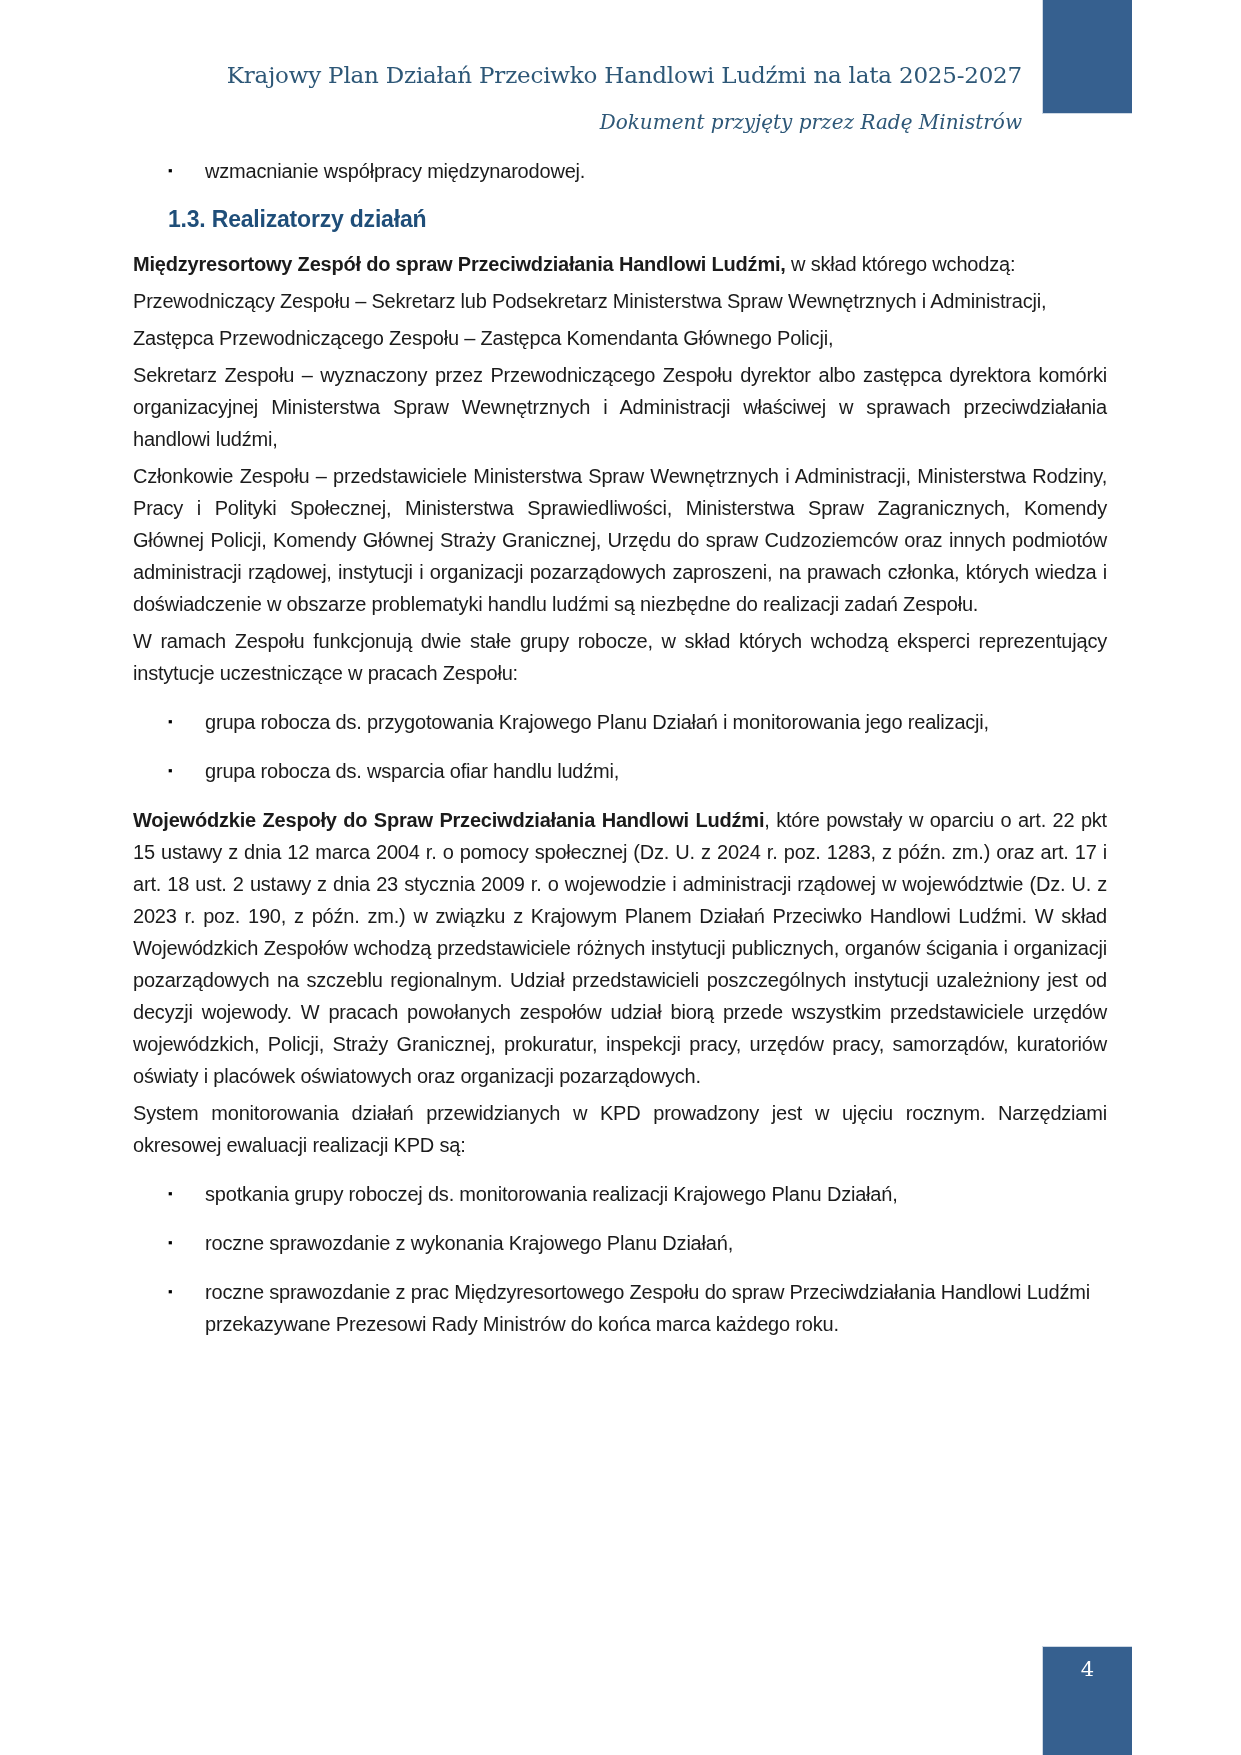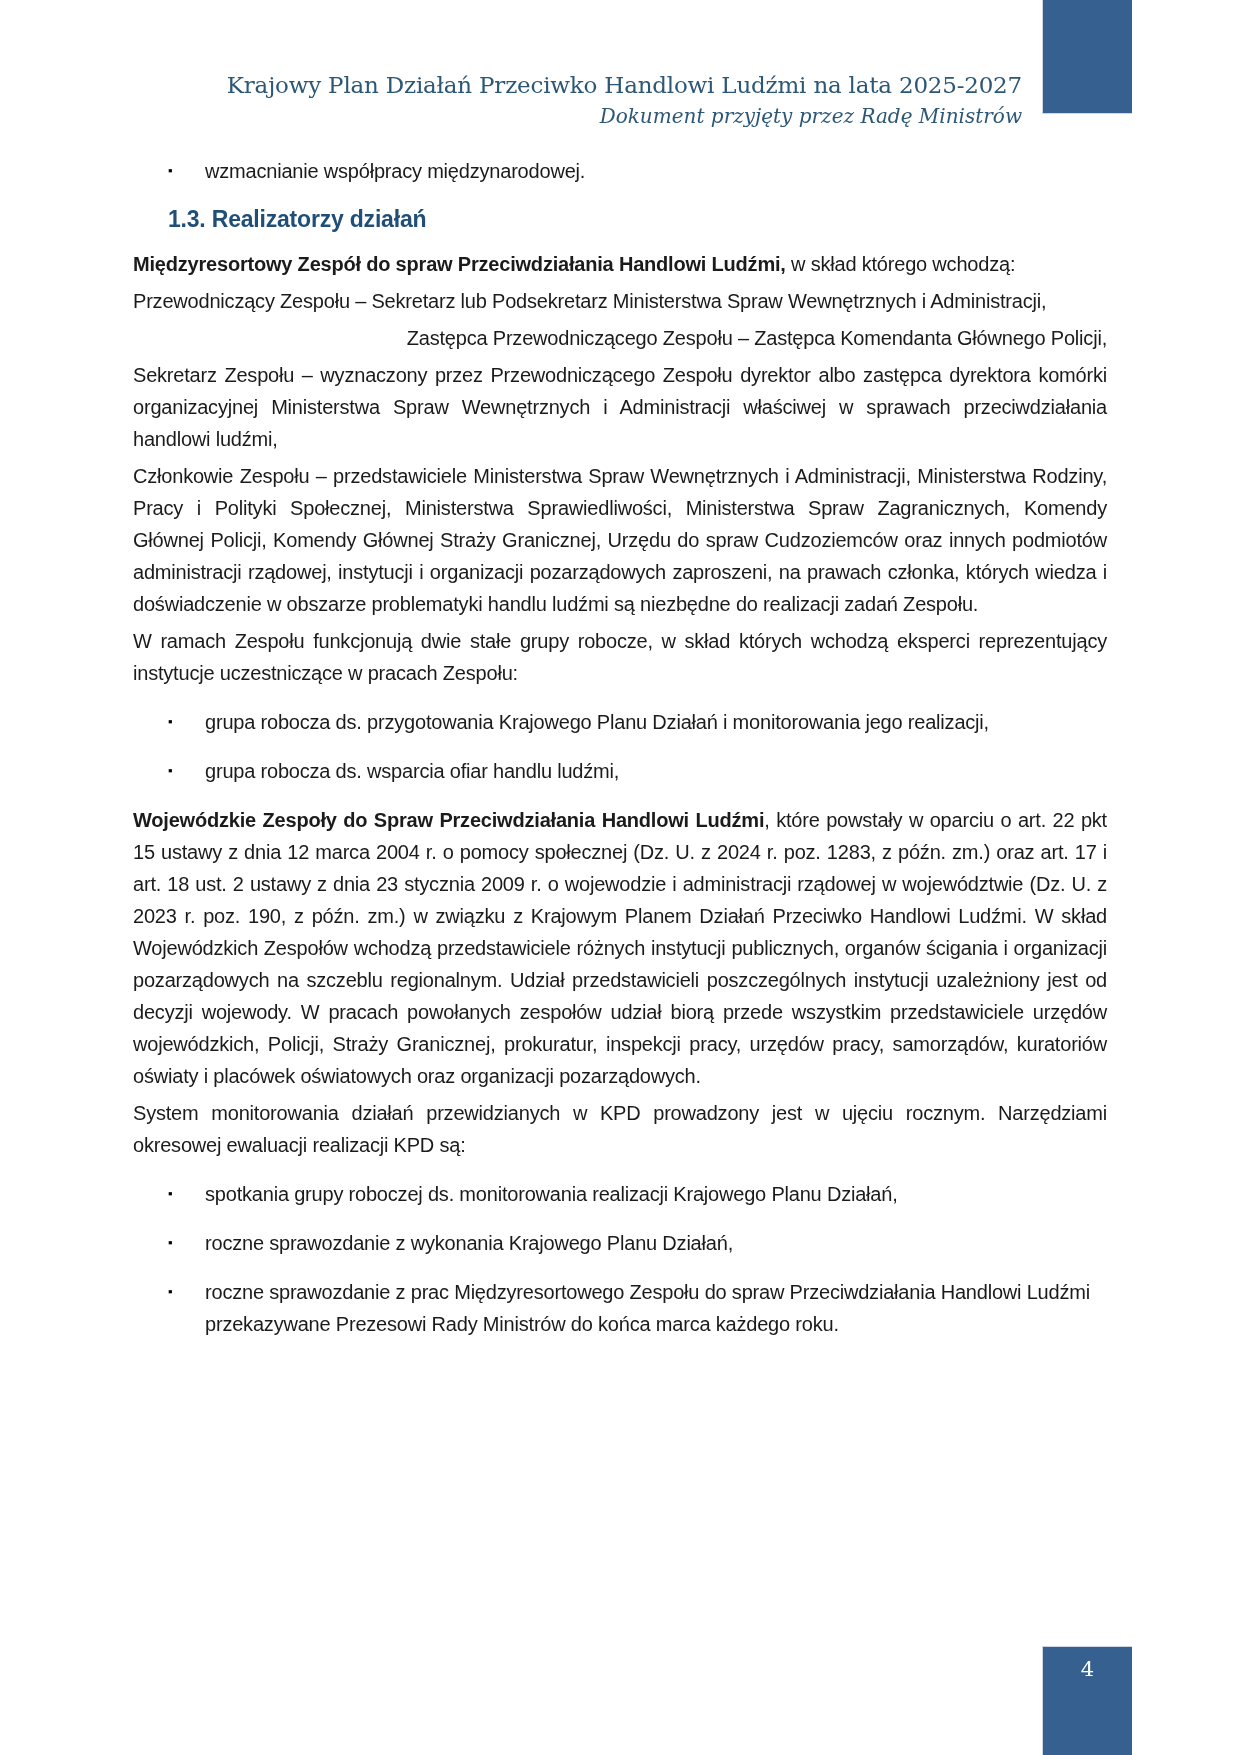--- a/index.html
+++ b/index.html
@@ -23,29 +23,29 @@
     position:absolute;left:1042px;top:0;width:89px;height:113px;
     background:var(--accent_blue);
     border-left:1px solid #cdd8e4;border-bottom:1px solid #cdd8e4;
   }
   .doc-header{
     position:absolute;left:133px;top:60px;width:889px;
     text-align:right;
     font-family:"DejaVu Serif","Liberation Serif",serif;
     color:var(--title_blue);
   }
-  .doc-title{font-size:23px;line-height:30px;letter-spacing:-0.2px;margin-top:10px;}
-  .doc-subtitle{font-size:20px;line-height:26px;font-style:italic;margin-top:3px;}
+  .doc-title{font-size:23px;line-height:30px;letter-spacing:-0.2px;}
+  .doc-subtitle{font-size:20px;line-height:26px;font-style:italic;margin-top:19px;}
   
   .content{
     position:absolute;left:133px;top:138px;width:974px;
     font-size:20px;line-height:32px;letter-spacing:-0.2px;
   }
   .content p{margin:5px 0;text-align:justify;}
-  .content p.no-just{text-align:right;}
+  .content p.no-just{text-align:left;}
   h2.sec-heading{
     font-size:23px;line-height:30px;font-weight:700;
     color:var(--heading_blue);
     margin:12px 0 14px 35px;
     letter-spacing:-0.2px;
   }
   .bullet-item{
     display:flex;align-items:flex-start;
     padding-left:35px;margin:17px 0;
   }

